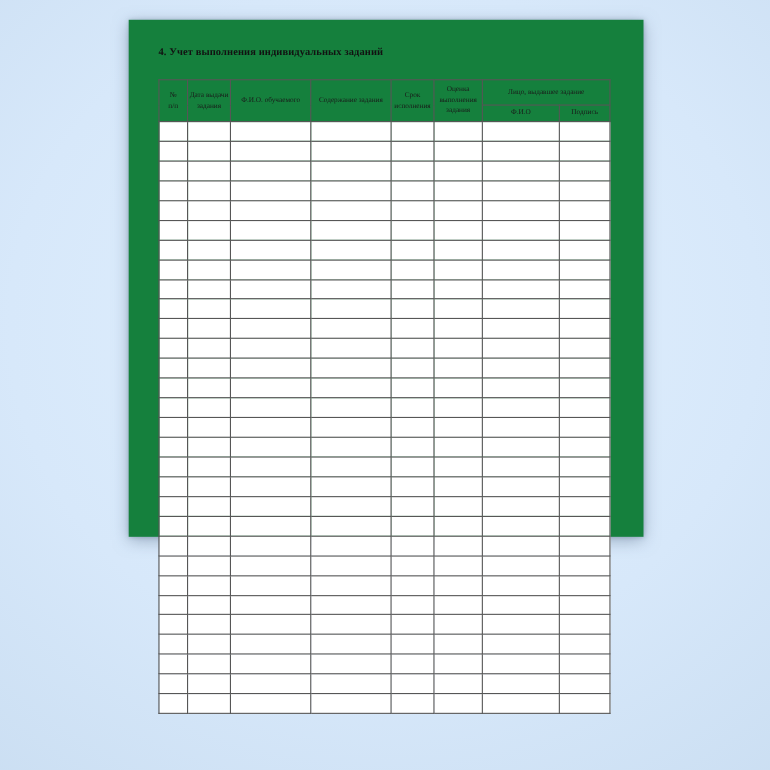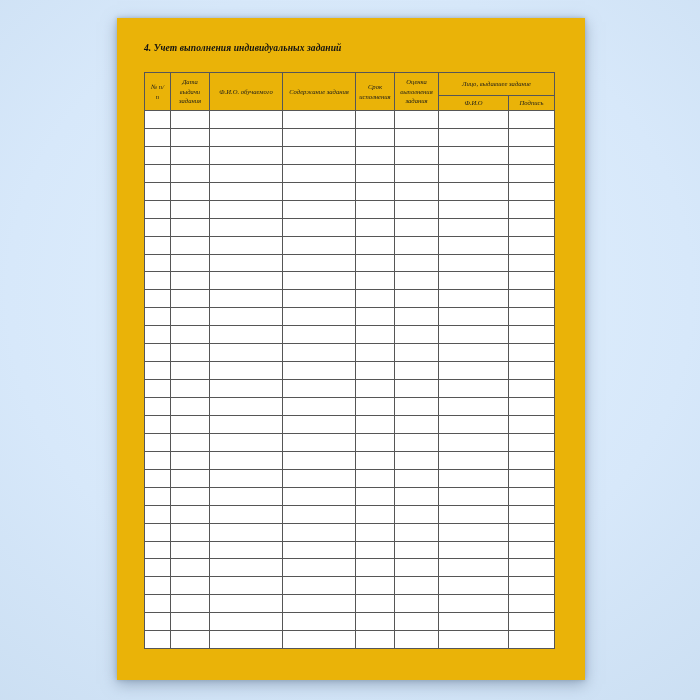--- a/index.html
+++ b/index.html
@@ -13,26 +13,25 @@
     overflow: hidden;
     background:
       radial-gradient(ellipse 620px 560px at 50% 42%, #e1f0fe 0%, #d7e8fa 55%, #c9ddf1 100%);
     font-family: "Liberation Serif", "DejaVu Serif", serif;
   }
   .page {
     position: absolute;
     left: 117px;
     top: 18px;
     width: 468px;
-    height: 662px;
-    background: #eab308;
+    height: 470px;
+    background: #15803d;
     box-shadow:
       0 4px 14px rgba(96, 118, 143, 0.55),
       0 0 4px rgba(110, 130, 152, 0.45);
-    font-style: italic;
   }
   .doc-title {
     position: absolute;
     left: 27px;
     top: 25px;
     width: 420px;
     font-size: 9.5px;
     line-height: 1.1;
     font-weight: 700;
     color: #121212;

